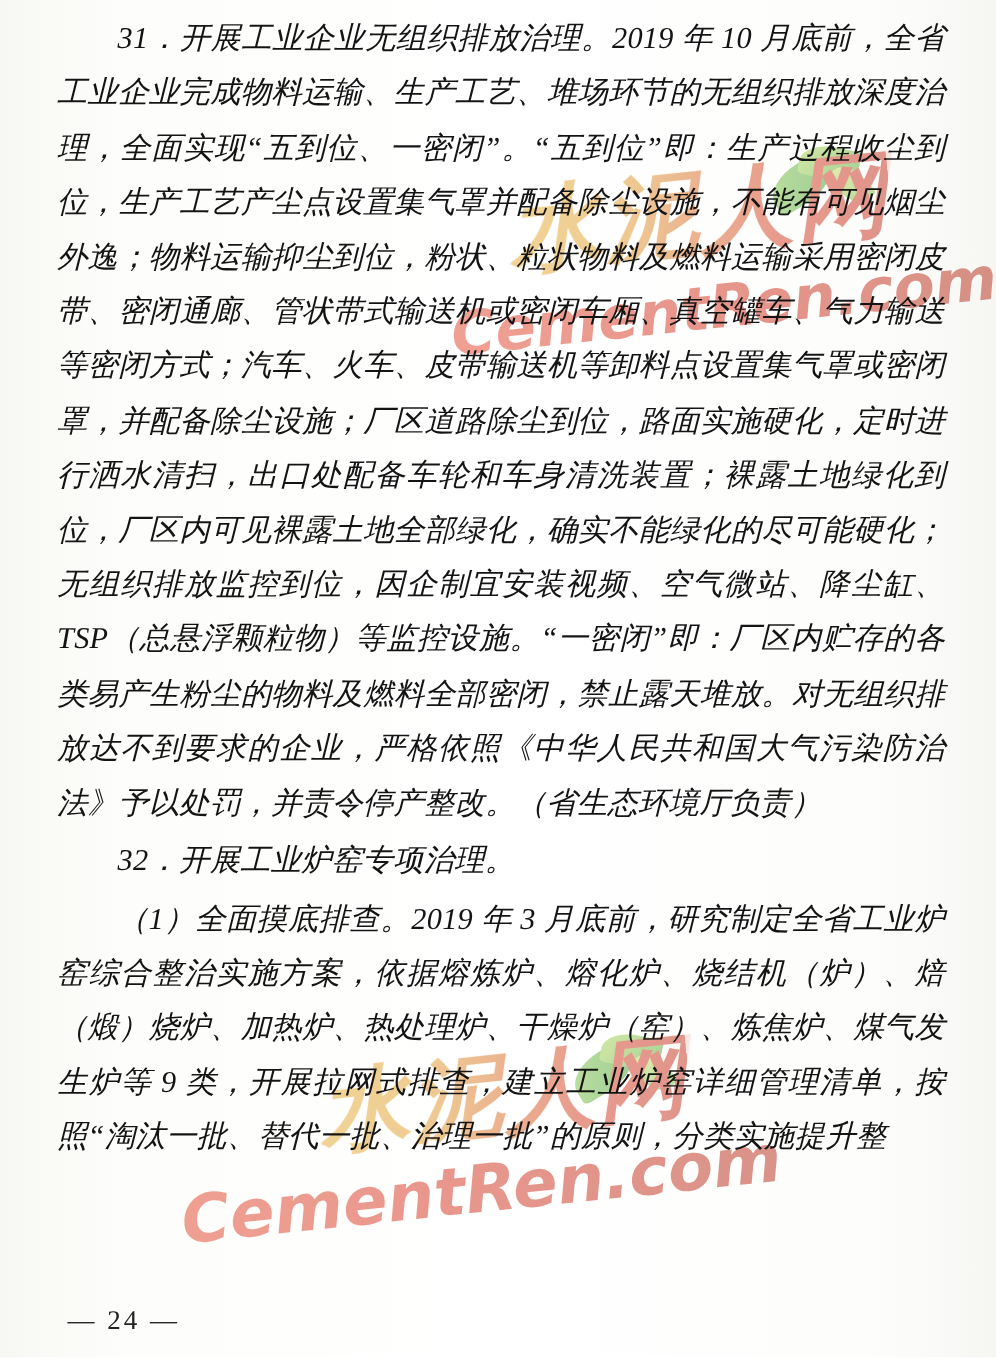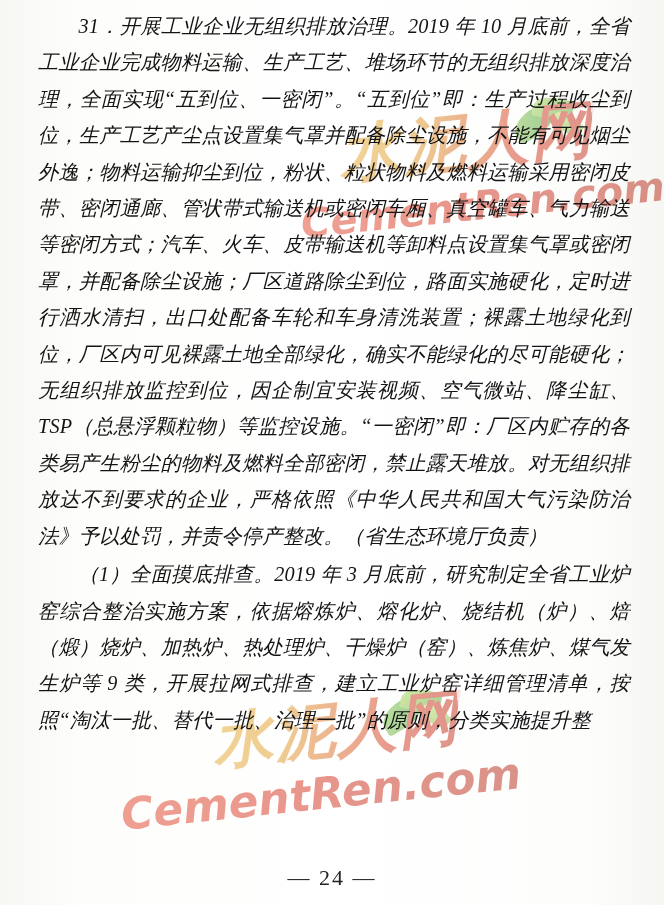--- a/index.html
+++ b/index.html
@@ -46,25 +46,25 @@
 
   .para.tight {
     margin-bottom: 6px;
   }
 
   .pagenum {
     position: absolute;
     left: 0;
     right: 0;
     bottom: 14px;
-    text-align: center;
-    font-size: 22px;
+    font-size: 18px;
     letter-spacing: 2px;
     color: #222;
     z-index: 3;
+    padding-left: 45px;
   }
 
   
   .wm {
     position: absolute;
     z-index: 2;
     pointer-events: none;
     user-select: none;
   }
 
@@ -184,16 +184,17 @@
     <span class="l1"></span>
       <span class="l2"></span>
       <span class="l3"></span>
   </div>
   <div class="wm-cn">水泥人网</div>
   <div class="wm-en">CementRen.com</div>
 </div>
 
 <div class="content">
   <p class="para">31．开展工业企业无组织排放治理。2019 年 10 月底前，全省工业企业完成物料运输、生产工艺、堆场环节的无组织排放深度治理，全面实现“五到位、一密闭”。“五到位”即：生产过程收尘到位，生产工艺产尘点设置集气罩并配备除尘设施，不能有可见烟尘外逸；物料运输抑尘到位，粉状、粒状物料及燃料运输采用密闭皮带、密闭通廊、管状带式输送机或密闭车厢、真空罐车、气力输送等密闭方式；汽车、火车、皮带输送机等卸料点设置集气罩或密闭罩，并配备除尘设施；厂区道路除尘到位，路面实施硬化，定时进行洒水清扫，出口处配备车轮和车身清洗装置；裸露土地绿化到位，厂区内可见裸露土地全部绿化，确实不能绿化的尽可能硬化；无组织排放监控到位，因企制宜安装视频、空气微站、降尘缸、TSP（总悬浮颗粒物）等监控设施。“一密闭”即：厂区内贮存的各类易产生粉尘的物料及燃料全部密闭，禁止露天堆放。对无组织排放达不到要求的企业，严格依照《中华人民共和国大气污染防治法》予以处罚，并责令停产整改。（省生态环境厅负责）</p>
+  <p class="para">32．开展工业炉窑专项治理。</p>
   <p class="para tight">（1）全面摸底排查。2019 年 3 月底前，研究制定全省工业炉窑综合整治实施方案，依据熔炼炉、熔化炉、烧结机（炉）、焙（煅）烧炉、加热炉、热处理炉、干燥炉（窑）、炼焦炉、煤气发生炉等 9 类，开展拉网式排查，建立工业炉窑详细管理清单，按照“淘汰一批、替代一批、治理一批”的原则，分类实施提升整</p>
 </div>
 
 <div class="pagenum">— 24 —</div>
 
 </body></html>

